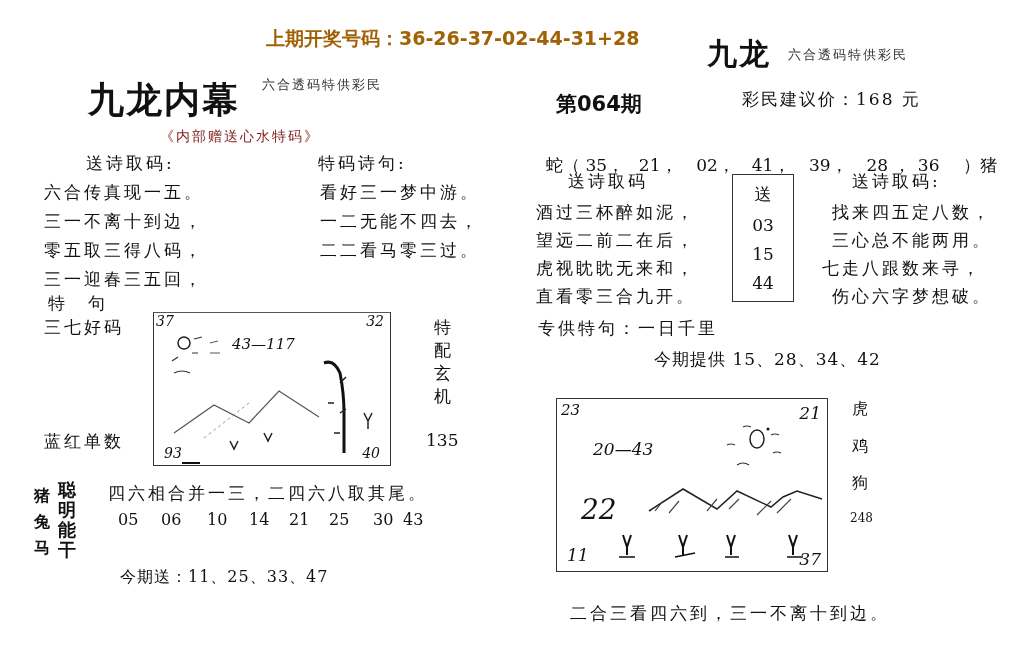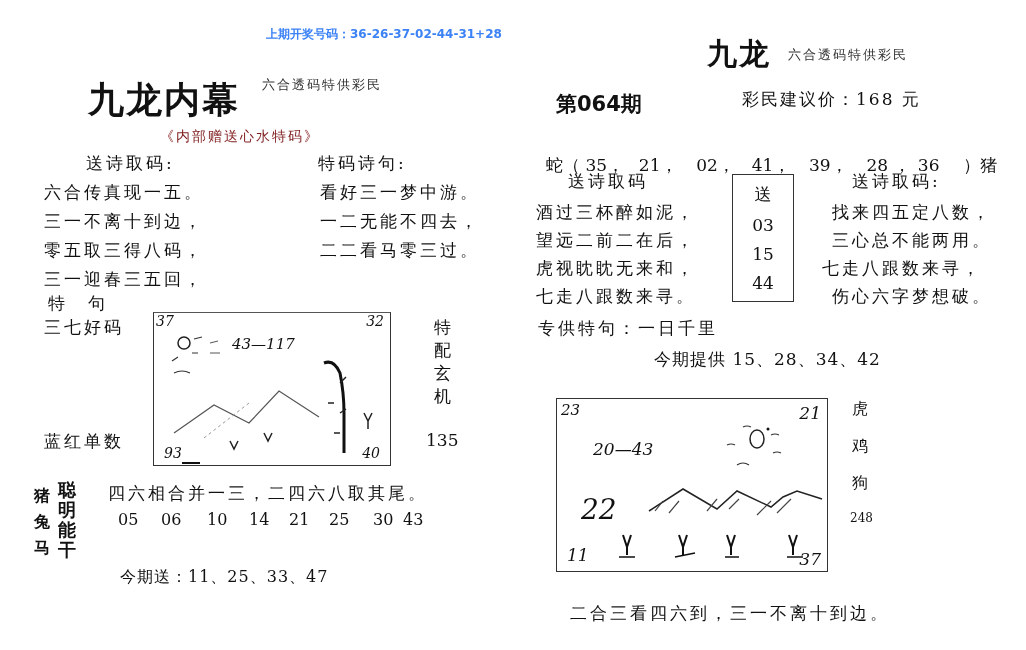--- a/index.html
+++ b/index.html
@@ -1,19 +1,19 @@
 <!DOCTYPE html>
 <html><head>
 <meta charset="utf-8">
 <style>
   html,body{margin:0;padding:0;}
   body{width:1026px;height:650px;background:#ffffff;position:relative;overflow:hidden;
        font-family:"DejaVu Serif","Liberation Serif",serif;color:#111;}
   .abs{position:absolute;white-space:nowrap;}
-  .red{color:#3b82f6;font-family:"DejaVu Sans","Liberation Sans",sans-serif;font-weight:bold;font-size:12px;}
+  .red{color:#a16207;font-family:"DejaVu Sans","Liberation Sans",sans-serif;font-weight:bold;font-size:19px;}
   .big-title{font-size:36px;font-weight:bold;font-family:"DejaVu Serif",serif;letter-spacing:2px;}
   .small-sub{font-size:13px;color:#333;letter-spacing:2px;}
   .txt{font-size:17px;letter-spacing:3px;}
   .txt-sm{font-size:15px;letter-spacing:1px;}
   .vert{display:flex;flex-direction:column;align-items:center;}
   .box{position:absolute;border:1.5px solid #333;}
   svg{position:absolute;left:0;top:0;}
   .numrow span{display:inline-block;}
 </style>
 </head>
@@ -109,21 +109,21 @@
   <span style="display:inline-block;width:46px;">28 ，</span>
   <span style="display:inline-block;width:40px;">36</span>
   <span>）猪</span>
 </div>
 
 <div class="abs txt" style="left:568px;top:170px;">送诗取码</div>
 <div class="abs txt" style="left:536px;top:198px;line-height:28px;">
   <div>酒过三杯醉如泥，</div>
   <div>望远二前二在后，</div>
   <div>虎视眈眈无来和，</div>
-  <div>七走八跟数来寻。</div>
+  <div>直看零三合九开。</div>
 </div>
 
 <div class="box vert" style="left:732px;top:174px;width:62px;height:128px;justify-content:space-around;padding:4px 0;box-sizing:border-box;font-size:17px;">
   <span>送</span>
   <span>03</span>
   <span>15</span>
   <span>44</span>
 </div>
 
 <div class="abs txt" style="left:852px;top:170px;">送诗取码:</div>

